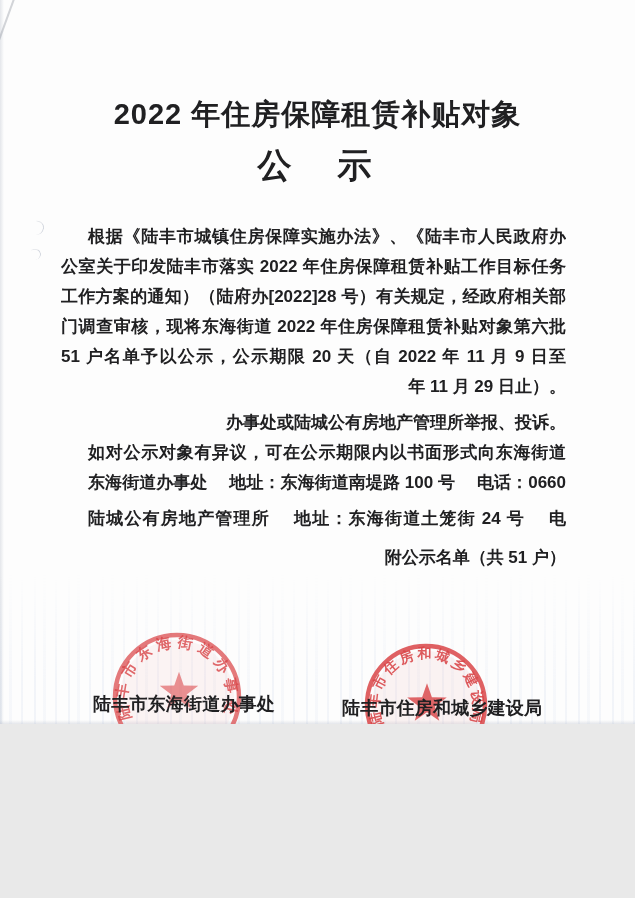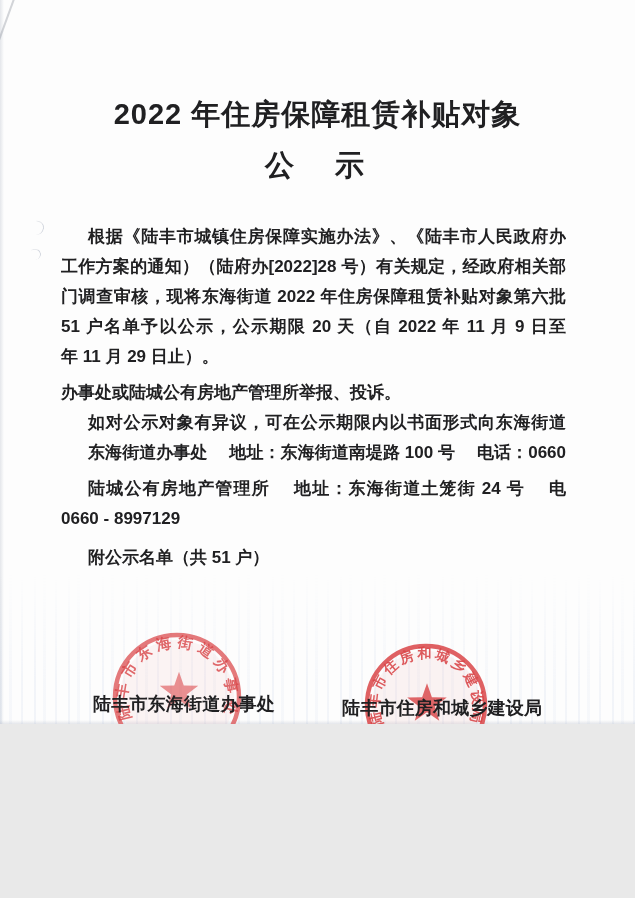--- a/index.html
+++ b/index.html
@@ -41,26 +41,26 @@
     -webkit-mask-image:linear-gradient(to top,#000 30%,transparent);
     mask-image:linear-gradient(to top,#000 30%,transparent);
   }
 
   .title1{
     position:absolute; top:97px; left:0; width:635px; text-align:center;
     font-size:29px; font-weight:700; letter-spacing:1px; line-height:34px;
   }
   .title2{
     position:absolute; top:148px; left:0; width:635px; text-align:center;
-    font-size:29px; font-weight:700; letter-spacing:6px; line-height:34px;
+    font-size:34px; font-weight:700; letter-spacing:6px; line-height:34px;
   }
 
   .bodytext{ position:absolute; left:61px; top:222px; width:505px;
     font-size:17px; font-weight:600; }
-  .ln{ height:30px; line-height:30px; white-space:nowrap; }
+  .ln{ height:30px; line-height:30px; white-space:nowrap;text-align:right; }
   .ln.full{ text-align:justify; text-align-last:justify; white-space:normal;
     overflow:hidden; }
   .ln.ind{ text-indent:27px; }
   .para.p2{ margin-top:6px; }
   .para.p4{ margin-top:6px; }
   .para.p5{ margin-top:9px; }
 
   .sig{ position:absolute; font-weight:700; font-size:18px; line-height:24px;
     z-index:3; white-space:nowrap; }
   .sig-left-name{ left:93px;  top:692px; letter-spacing:.2px; }
@@ -81,35 +81,35 @@
   <div class="edge-mark m1"></div>
   <div class="edge-mark m2"></div>
   <div class="bottom-streaks"></div>
 
   <div class="title1">2022 年住房保障租赁补贴对象</div>
   <div class="title2">公　示</div>
 
   <div class="bodytext">
     <div class="para p1">
       <div class="ln full ind">根据《陆丰市城镇住房保障实施办法》、《陆丰市人民政府办</div>
+      <div class="ln full">公室关于印发陆丰市落实 2022 年住房保障租赁补贴工作目标任务</div>
       <div class="ln full">工作方案的通知）（陆府办[2022]28 号）有关规定，经政府相关部</div>
       <div class="ln full">门调查审核，现将东海街道 2022 年住房保障租赁补贴对象第六批</div>
       <div class="ln full">51 户名单予以公示，公示期限 20 天（自 2022 年 11 月 9 日至 2022</div>
       <div class="ln">年 11 月 29 日止）。</div>
     </div>
     <div class="para p2">
       <div class="ln">办事处或陆城公有房地产管理所举报、投诉。</div>
       <div class="ln full ind">如对公示对象有异议，可在公示期限内以书面形式向东海街道</div>
     </div>
     <div class="para p3">
       <div class="ln full ind">东海街道办事处　 地址：东海街道南堤路 100 号　 电话：0660</div>
     </div>
     <div class="para p4">
       <div class="ln full ind">陆城公有房地产管理所　 地址：东海街道土笼街 24 号　 电话：</div>
-      <div class="ln">0660 - 8997129</div>
     </div>
     <div class="para p5">
       <div class="ln ind">附公示名单（共 51 户）</div>
     </div>
   </div>
 
   <div class="seal left">
     <svg width="150" height="150" viewBox="-75 -75 150 150">
       <circle cx="0" cy="0" r="57" fill="#f0c2c2" opacity="0.16"></circle>
       <circle cx="0" cy="0" r="62" fill="none" stroke="#d94548" stroke-width="4.4" opacity="0.72"></circle>

